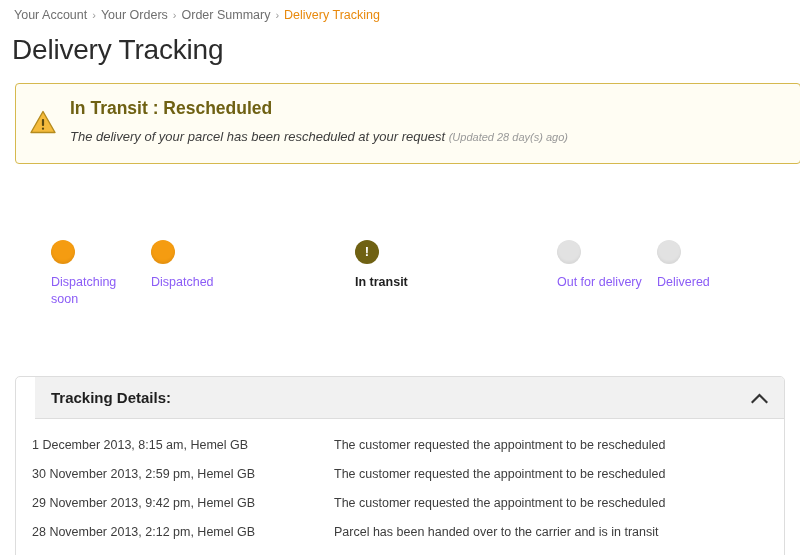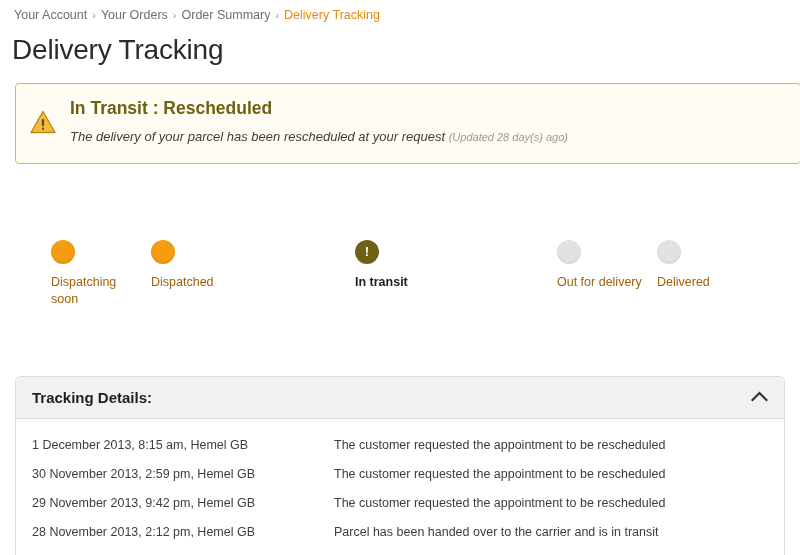--- a/index.html
+++ b/index.html
@@ -145,21 +145,21 @@
     width: 24px;
     height: 24px;
     background: #e2e2e2;
     box-shadow: inset 0 -2px 3px rgba(0,0,0,0.05);
   }
   .step-label {
     position: absolute;
     top: 34px;
     left: 0;
     font-size: 12.5px;
-    color: #a16207;
+    color: #8b5cf6;
     line-height: 17px;
     width: 90px;
   }
   .step-label.current {
     color: #1f1f1f;
     font-weight: bold;
   }
 
   
   .panel {
@@ -168,25 +168,26 @@
     top: 376px;
     width: 770px;
     border: 1px solid #dddddd;
     border-radius: 5px;
     background: #ffffff;
     box-sizing: border-box;
     overflow: hidden;
   }
   .panel-header {
     display: flex;
-    align-items: flex-start;
+    align-items: flex-end;
     justify-content: space-between;
     padding: 12px 16px 12px 16px;
     background: #f1f1f1;
     border-bottom: 1px solid #dddddd;
+    margin-left: 19px;
   }
   .panel-title {
     font-size: 15px;
     font-weight: bold;
     color: #1f1f1f;
   }
   .chevron {
     color: #333333;
     font-size: 15px;
     line-height: 15px;

